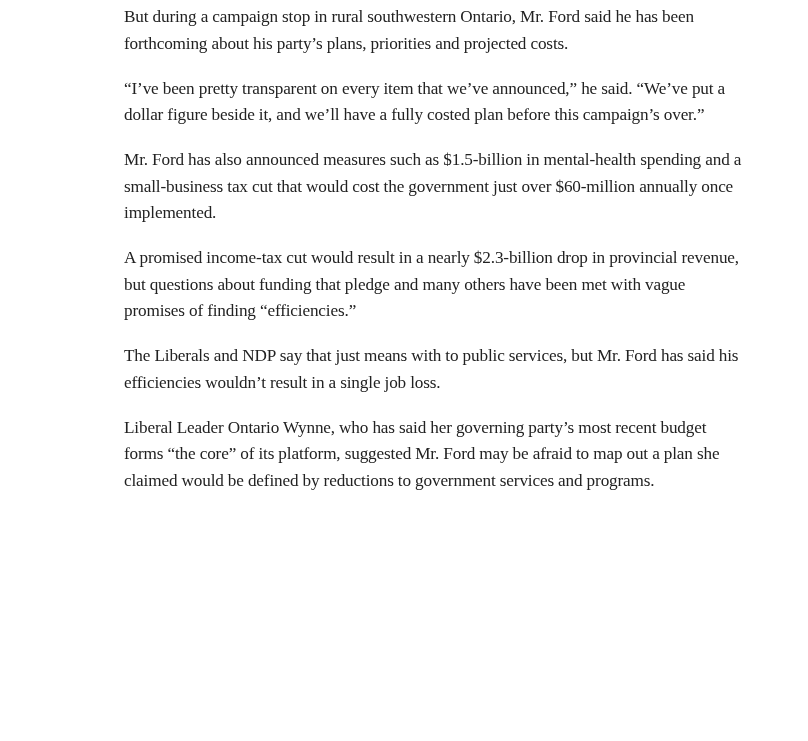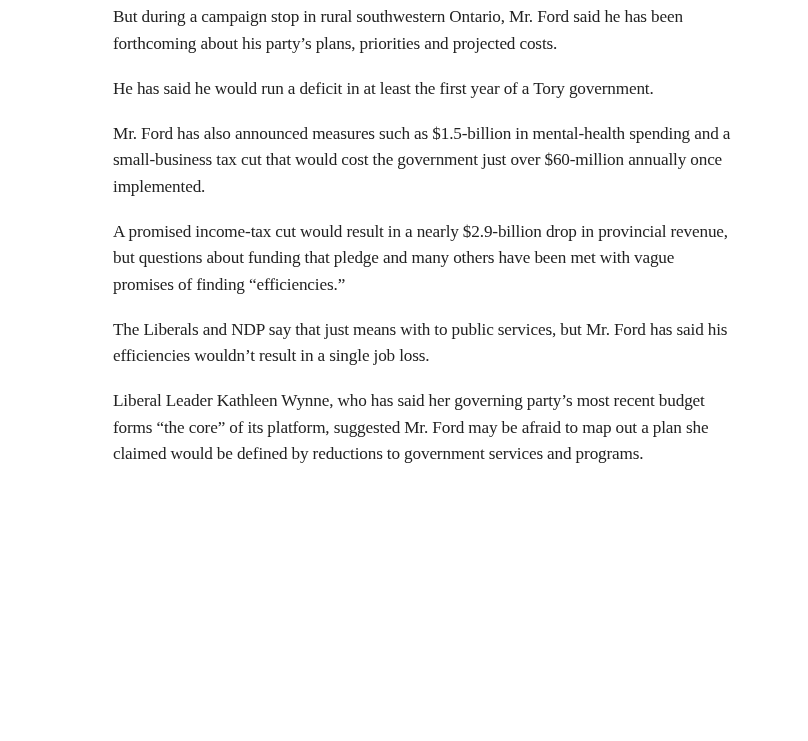--- a/index.html
+++ b/index.html
@@ -8,37 +8,37 @@
       background: #ffffff;
     }
     body {
       width: 808px;
       height: 741px;
       overflow: hidden;
       position: relative;
     }
     .article {
       position: absolute;
-      left: 113px;
+      left: 124px;
       top: 4px;
       width: 620px;
       font-family: "Liberation Serif", "DejaVu Serif", serif;
       font-size: 17.2px;
       line-height: 26.5px;
       color: #222222;
       letter-spacing: -0.15px;
     }
     .article p {
       margin: 0 0 18.5px 0;
       padding: 0;
     }
   </style>
 </head>
 <body>
 
 <div class="article">
   <p>But during a campaign stop in rural southwestern Ontario, Mr. Ford said he has been forthcoming about his party’s plans, priorities and projected costs.</p>
-  <p>He has said he would run a deficit in at least the first year of a Tory government.</p>
+  <p>“I’ve been pretty transparent on every item that we’ve announced,” he said. “We’ve put a dollar figure beside it, and we’ll have a fully costed plan before this campaign’s over.”</p>
   <p>Mr. Ford has also announced measures such as $1.5-billion in mental-health spending and a small-business tax cut that would cost the government just over $60-million annually once implemented.</p>
-  <p>A promised income-tax cut would result in a nearly $2.9-billion drop in provincial revenue, but questions about funding that pledge and many others have been met with vague promises of finding “efficiencies.”</p>
+  <p>A promised income-tax cut would result in a nearly $2.3-billion drop in provincial revenue, but questions about funding that pledge and many others have been met with vague promises of finding “efficiencies.”</p>
   <p>The Liberals and NDP say that just means with to public services, but Mr. Ford has said his efficiencies wouldn’t result in a single job loss.</p>
-  <p>Liberal Leader Kathleen Wynne, who has said her governing party’s most recent budget forms “the core” of its platform, suggested Mr. Ford may be afraid to map out a plan she claimed would be defined by reductions to government services and programs.</p>
+  <p>Liberal Leader Ontario Wynne, who has said her governing party’s most recent budget forms “the core” of its platform, suggested Mr. Ford may be afraid to map out a plan she claimed would be defined by reductions to government services and programs.</p>
 </div>
 
 </body></html>

